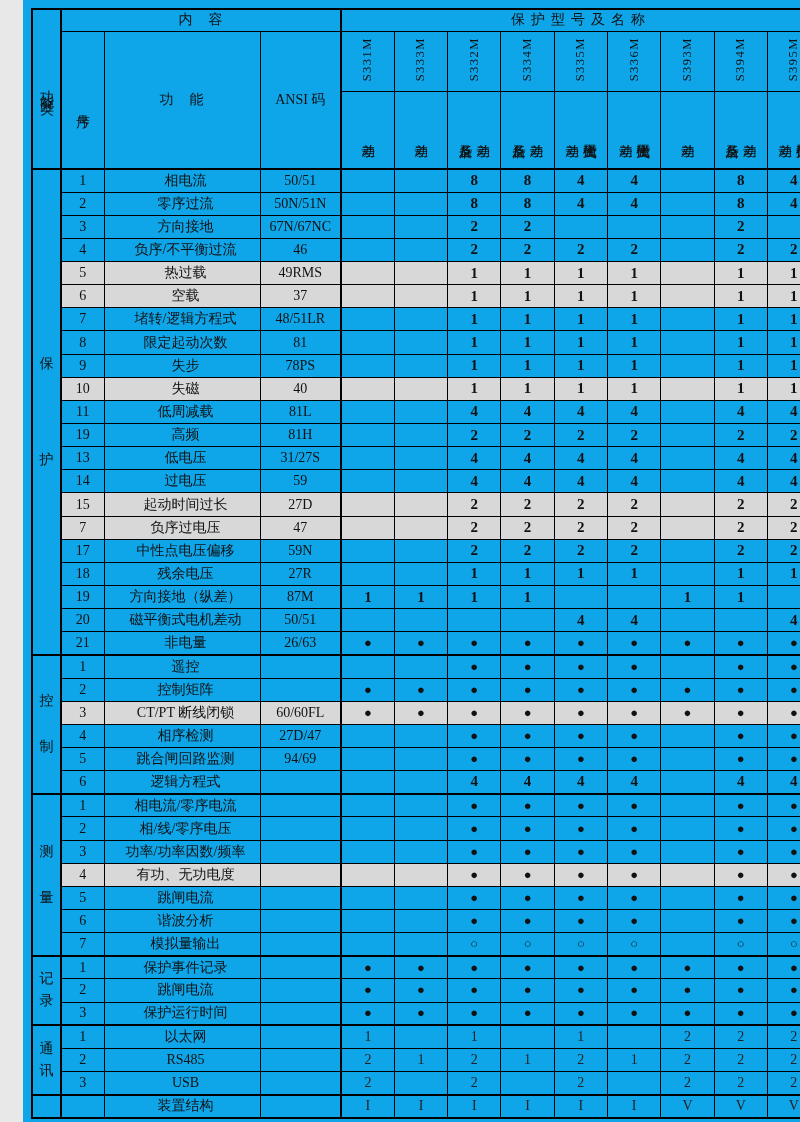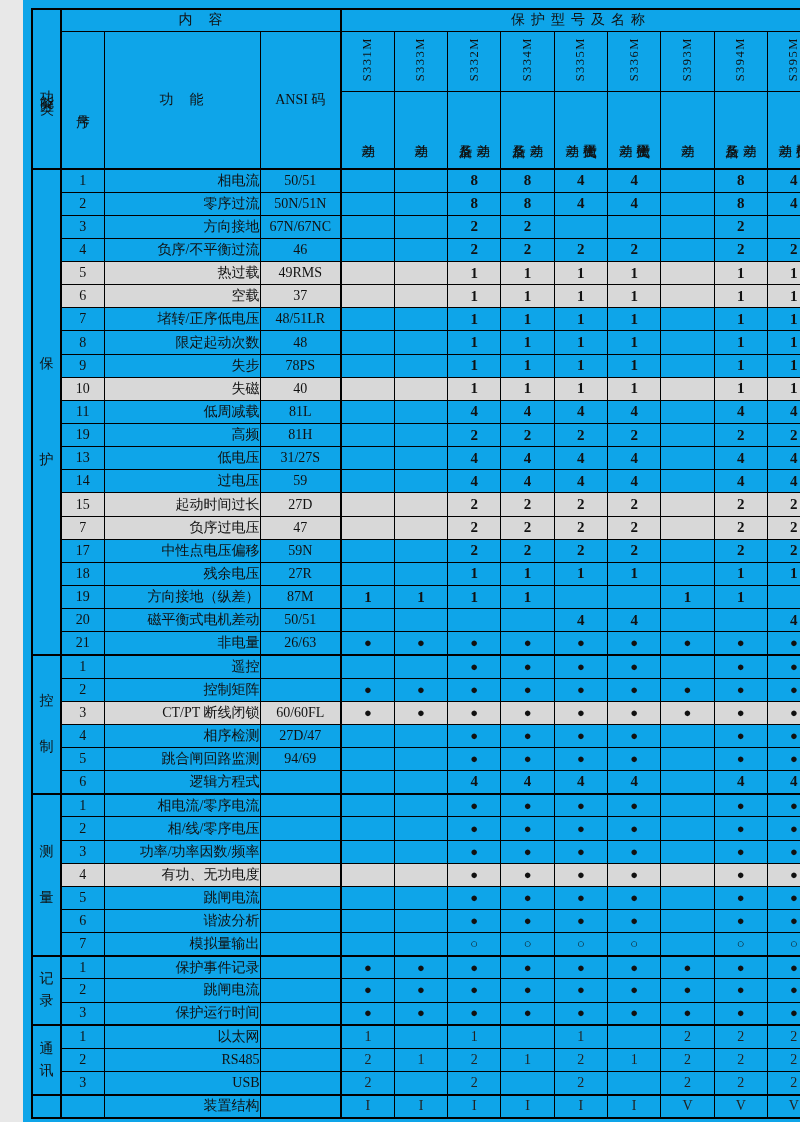--- a/index.html
+++ b/index.html
@@ -17,21 +17,21 @@
   tr.shade td:not(.group-cell){background:var(--shade,#d8d8d8)}
   .hd{letter-spacing:1px}
   .models-title{letter-spacing:6px}
   .vtext{display:inline-block;writing-mode:vertical-rl;white-space:pre-line;
          text-align:center;line-height:1.3;font-size:13.5px}
   .glt{letter-spacing:4px;font-size:14px}
   .rot{display:inline-block;writing-mode:vertical-rl;transform:rotate(180deg);
        font-size:12.5px;letter-spacing:1.5px}
   .gl{display:inline-flex;flex-direction:column;align-items:center;gap:var(--g,6px);
       font-size:14px;line-height:1.15}
-  td.func{text-align:right;padding-left:7px}
+  td.func{text-align:center;padding-left:7px}
   td.val{font-weight:bold;font-size:15px}
   td.val.plain{font-weight:normal;font-size:14px;color:#222}
   td.val.dot{font-size:13px;font-weight:normal}
 </style>
 </head>
 <body>
 
 <div class="page">
   <table class="spec" id="spec-table">
     <colgroup>
@@ -171,36 +171,36 @@
           <td class="val">1</td>
           <td class="val">1</td>
           <td class="val">1</td>
           <td class="val">1</td>
           <td class="val"></td>
           <td class="val">1</td>
           <td class="val">1</td>
         </tr>
         <tr class="">
           <td class="seq">7</td>
-          <td class="func">堵转/正序低电压</td>
+          <td class="func">堵转/逻辑方程式</td>
           <td class="ansi b2r">48/51LR</td>
           <td class="val"></td>
           <td class="val"></td>
           <td class="val">1</td>
           <td class="val">1</td>
           <td class="val">1</td>
           <td class="val">1</td>
           <td class="val"></td>
           <td class="val">1</td>
           <td class="val">1</td>
         </tr>
         <tr class="">
           <td class="seq">8</td>
           <td class="func">限定起动次数</td>
-          <td class="ansi b2r">48</td>
+          <td class="ansi b2r">81</td>
           <td class="val"></td>
           <td class="val"></td>
           <td class="val">1</td>
           <td class="val">1</td>
           <td class="val">1</td>
           <td class="val">1</td>
           <td class="val"></td>
           <td class="val">1</td>
           <td class="val">1</td>
         </tr>

